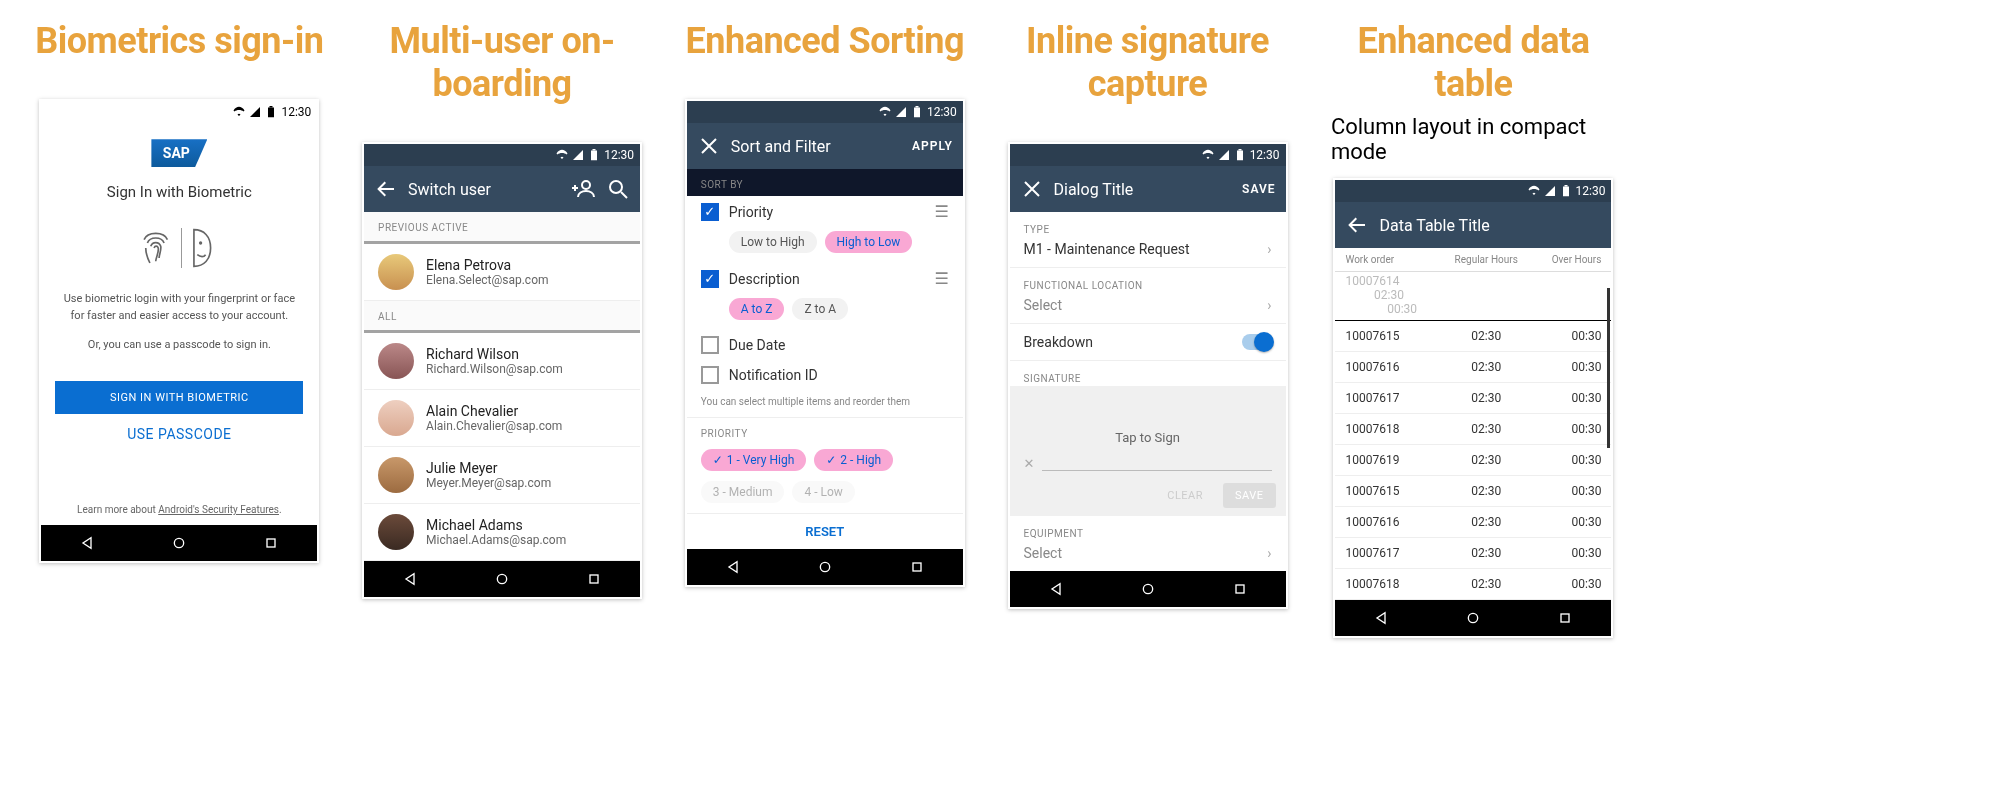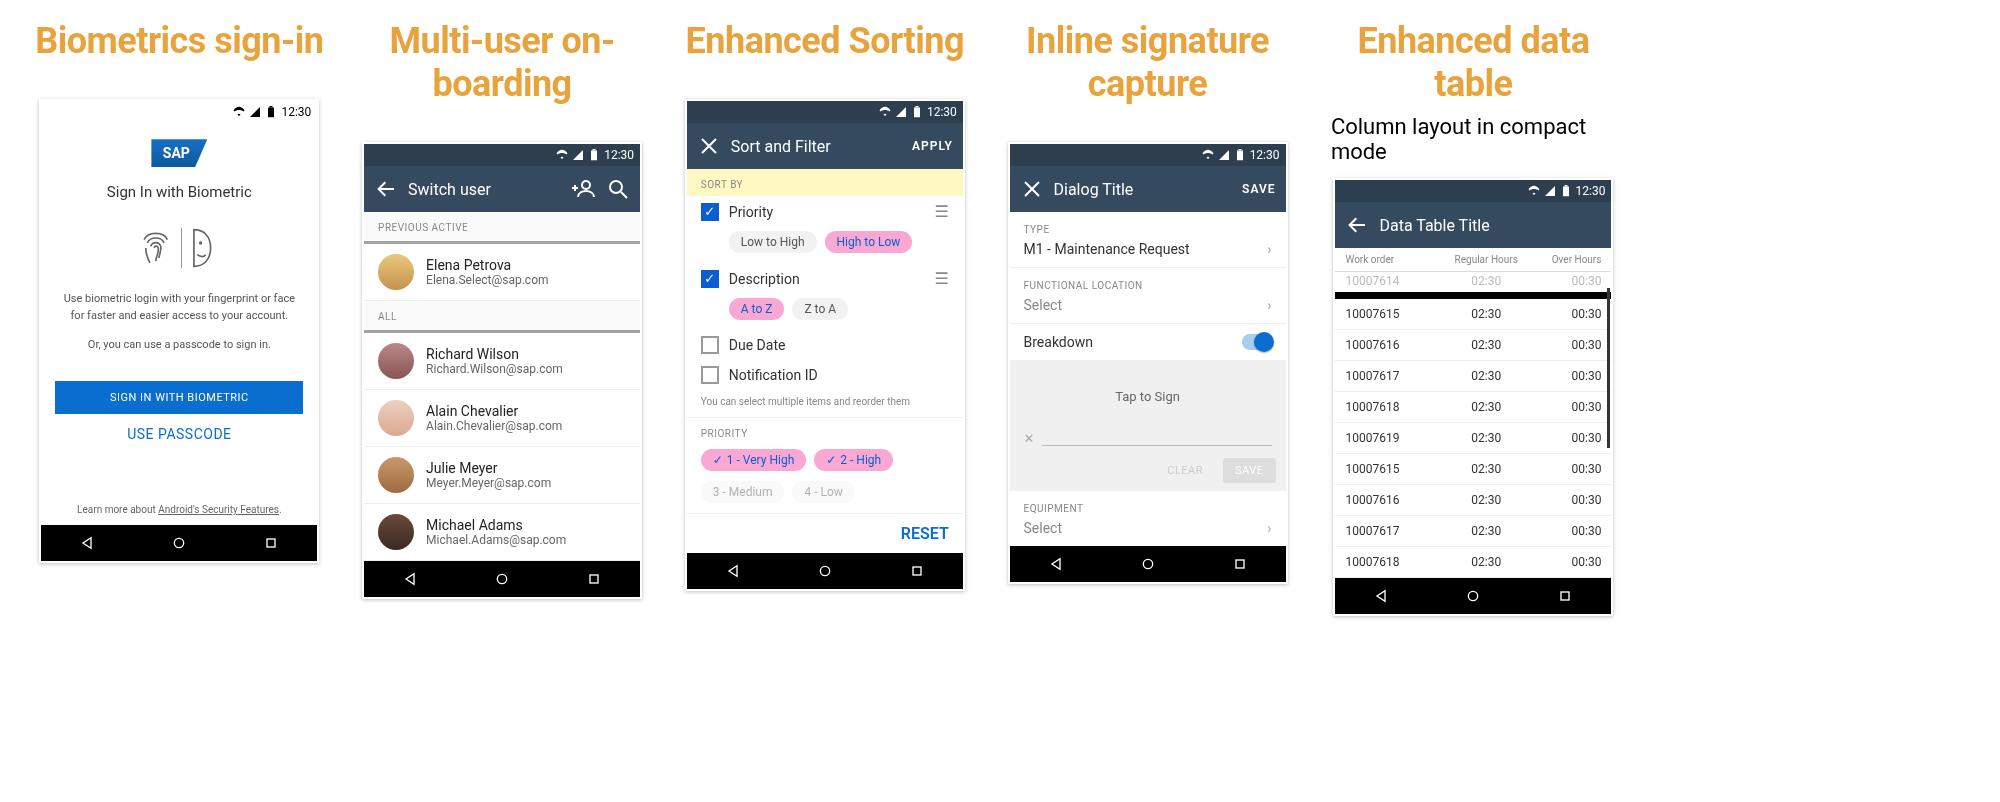--- a/index.html
+++ b/index.html
@@ -48,49 +48,49 @@
   .sort-row { display:flex; align-items:center; gap:10px; padding:6px 14px; }
   .cb { width:18px; height:18px; border:2px solid #999; display:flex; align-items:center; justify-content:center; cursor:pointer; flex-shrink:0; }
   .cb.checked { background:#0A5ED1; border-color:#0A5ED1; }
   .cb.checked::after { content:"✓"; color:#fff; font-size:13px; }
   .sort-label { flex:1; font-size:14px; }
   .drag { color:#888; font-size:16px; cursor:grab; }
   .chips { display:flex; gap:8px; padding:4px 14px 10px 42px; flex-wrap:wrap;text-align:center; }
   .chip { padding:4px 12px; border-radius:14px; font-size:12px; color:#555; background:#f2f2f2; cursor:pointer; display:flex; align-items:center; gap:4px; }
   .chip.on { background:#f9a8d4; color:#0A5ED1; }
   .hint { font-size:10px; color:#888; padding:6px 14px 10px; }
-  .filter-actions { text-align:right; padding:10px 14px; color:#0A6ED1; font-size:16px; font-weight:600; border-top:1px solid #eee; }
+  .filter-actions { text-align:center; padding:10px 14px; color:#0A6ED1; font-size:13px; font-weight:600; border-top:1px solid #eee; }
   .divider { height:1px; background:#eee; }
 
   
   .s4 .field-label { font-size:10px; color:#888; letter-spacing:0.5px; padding:12px 14px 2px; }
   .s4 .field-val { display:flex; justify-content:space-between; align-items:center; padding:4px 14px 10px; border-bottom:1px solid #eee; cursor:pointer; }
   .chev { color:#aaa; }
   .toggle-row { display:flex; justify-content:space-between; align-items:center; padding:10px 14px; border-bottom:1px solid #eee; }
   .toggle { width:30px; height:16px; background:#A9CDEC; border-radius:8px; position:relative; cursor:pointer; }
   .toggle::after { content:""; position:absolute; right:-2px; top:-2px; width:20px; height:20px; border-radius:50%; background:#0A6ED1; box-shadow:0 1px 2px rgba(0,0,0,0.3); }
   .sig-area { background:#F0F0F0; height:130px; display:flex; flex-direction:column; justify-content:space-between; }
-  .sig-tap { text-align:center; color:#666; font-size:13px; margin-top:28px; }
+  .sig-tap { text-align:center; color:#666; font-size:13px; margin-top:44px; }
   .sig-line { display:flex; align-items:flex-end; padding:0 14px 6px; gap:8px; }
   .sig-underline { flex:1; border-bottom:1px solid #bbb; height:1px; }
   .sig-x { color:#aaa; font-size:13px; }
   .sig-btns { display:flex; justify-content:flex-end; gap:8px; padding:6px 10px 8px; }
   .tbtn { font-size:11px; letter-spacing:0.5px; padding:6px 12px; border-radius:3px; }
   .tbtn.clear { color:#ccc; }
   .tbtn.save { background:#ddd; color:#fff; }
 
   
   .thead { display:flex; padding:6px 10px; font-size:10px; color:#888; border-bottom:1px solid #ddd; }
   .tr { display:flex; padding:8px 10px; font-size:12px; color:#333; border-bottom:1px solid #eee; cursor:pointer; }
   .c1 { width:38%; text-align:left; }
   .c2 { width:34%; text-align:center; }
   .c3 { width:28%; text-align:right; }
   .scroll-ind { width:3px; background:#333; position:absolute; right:1px; top:40px; height:160px; }
   .s5 .content { position:relative; }
-  .cut-row { display:flex; padding:2px 10px 4px; font-size:12px; color:#bbb; border-bottom:7px solid #000000; }
+  .cut-row { display:flex; padding:2px 10px 4px; font-size:12px; color:#bbb; border-bottom:1px solid #000000;flex-direction:column; }
 </style>
 </head>
 <body>
 
 <div class="wrap">
 
 <div class="col">
   <h2 class="title">Biometrics sign-in</h2>
   <div class="phone s1">
     <div class="status">
@@ -273,21 +273,21 @@
     <div class="appbar">
       <span class="iconbtn">
             <svg viewBox="0 0 24 24">
               <path d="M5 5l14 14M19 5L5 19" stroke="#fff" stroke-width="2"></path>
             </svg>
           </span>
       <span class="t">Sort and Filter</span>
       <span class="act">APPLY</span>
     </div>
     <div class="content">
-      <div class="section-h" style="background:#fef9c3;border:none">SORT BY</div>
+      <div class="section-h" style="background:#0f172a;border:none">SORT BY</div>
       <div id="sort-items">
             <div class="sort-row">
               <span class="cb checked"></span>
               <span class="sort-label">Priority</span>
               <span class="drag">☰</span>
             </div>
             <div class="chips">
               <span class="chip">Low to High</span>
               <span class="chip on">High to Low</span>
             </div>
@@ -375,20 +375,21 @@
       </div>
       <div class="field-label">FUNCTIONAL LOCATION</div>
       <div class="field-val">
         <span style="color:#888">Select</span>
             <span class="chev">›</span>
       </div>
       <div class="toggle-row">
         <span>Breakdown</span>
         <span class="toggle"></span>
       </div>
+      <div class="field-label" style="border-bottom:none">SIGNATURE</div>
       <div class="sig-area">
         <div class="sig-tap">Tap to Sign</div>
         <div>
           <div class="sig-line">
                 <span class="sig-x">✕</span>
                 <span class="sig-underline"></span>
               </div>
           <div class="sig-btns">
             <span class="tbtn clear">CLEAR</span>
             <span class="tbtn save">SAVE</span>

